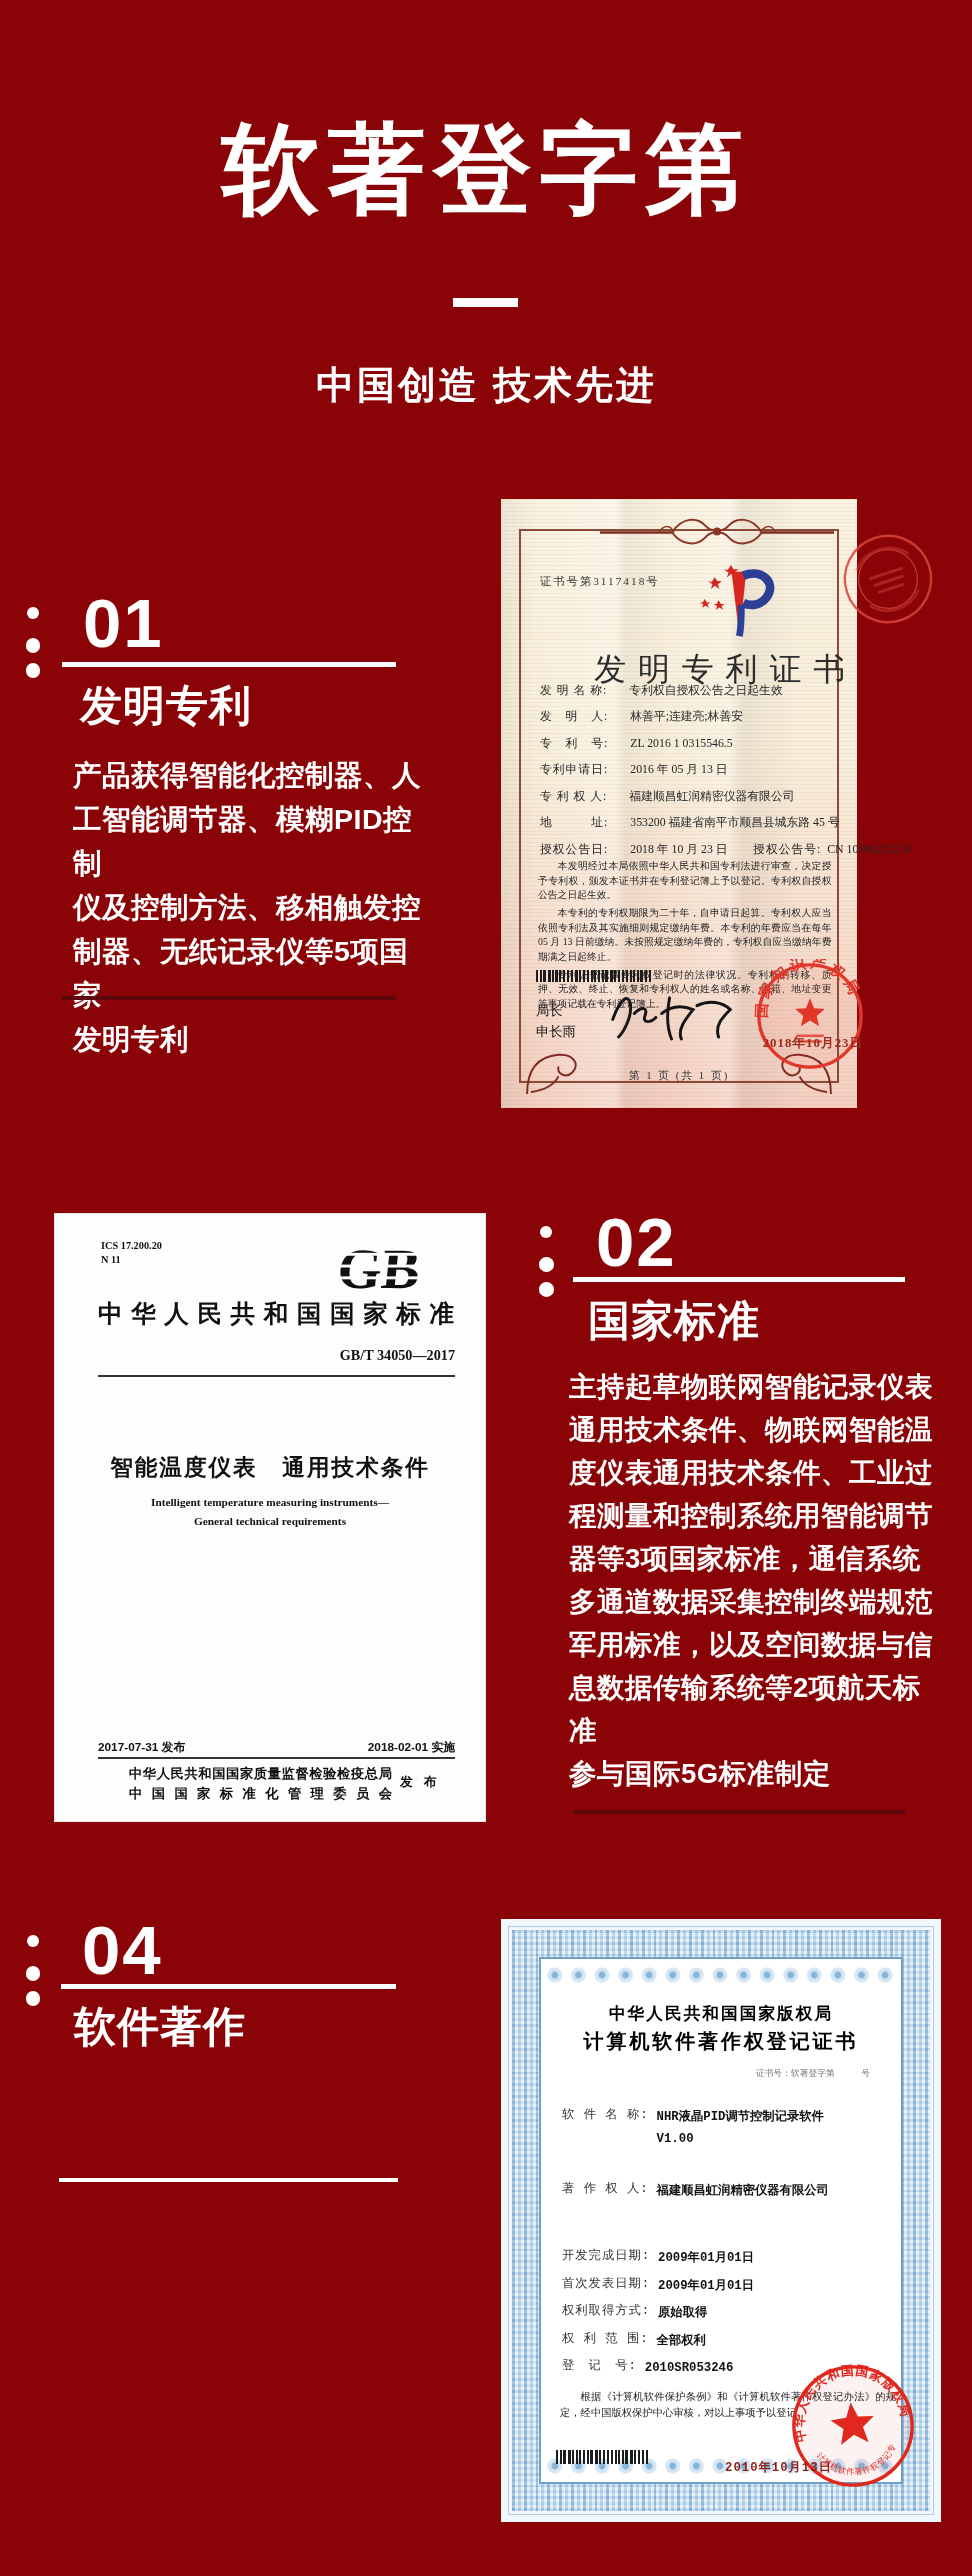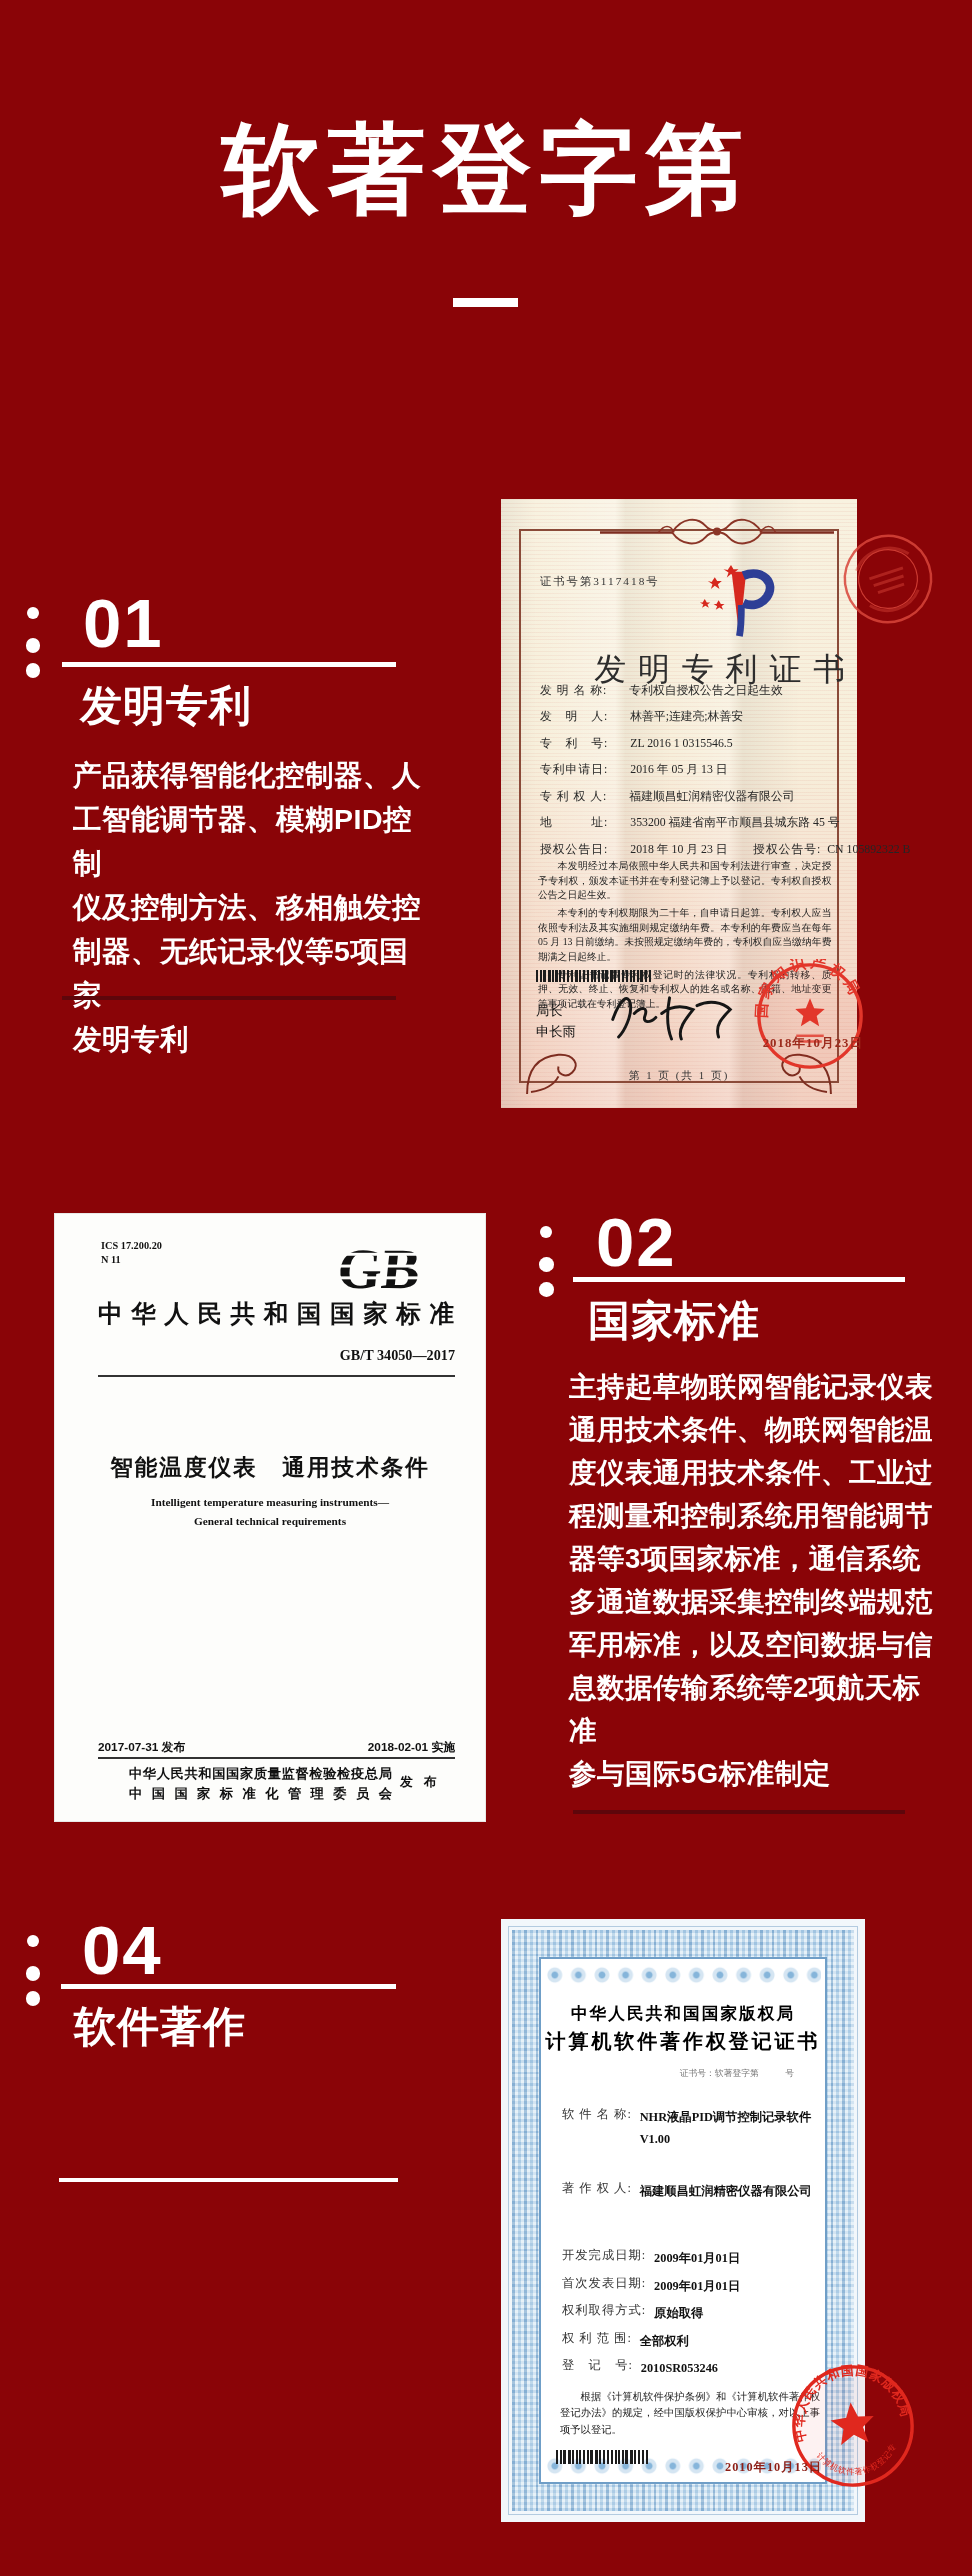--- a/index.html
+++ b/index.html
@@ -83,22 +83,22 @@
          letter-spacing:2px;font-family:"Liberation Sans",sans-serif;}
   .gb-en{position:absolute;left:0;right:0;text-align:center;font-size:11.3px;font-weight:700;}
   .gb-en1{top:283px}.gb-en2{top:302px}
   .gb-dates{position:absolute;left:44px;right:31px;top:527px;display:flex;justify-content:space-between;
             font-size:11.8px;font-weight:700;font-family:"Liberation Sans",sans-serif;}
   .gb-dline{position:absolute;left:44px;right:31px;top:544px;height:1.5px;background:#333;}
   .gb-issuer{position:absolute;left:75px;top:551px;width:263px;font-size:13.3px;font-weight:700;line-height:1.5;}
   .gb-issuer div{text-align:justify;text-align-last:justify;}
   .gb-pub{position:absolute;left:346px;top:561px;font-size:12.8px;font-weight:700;letter-spacing:3.9px;}
   
-  .cert3{position:absolute;left:501px;top:1919px;width:364px;height:603px;background:#f2f7fb;
-         font-family:Liberation Serif, serif;color:#222;}
+  .cert3{position:absolute;left:501px;top:1919px;width:440px;height:603px;background:#f2f7fb;
+         font-family:Liberation Mono, monospace;color:#222;}
   .c3-outer{position:absolute;left:6.9px;right:6.9px;top:6.9px;bottom:6.9px;border:1px solid #b3cbe0;}
   .c3-band{position:absolute;left:10.8px;right:10.8px;top:10.8px;bottom:10.8px;
      background:
        repeating-linear-gradient(90deg, rgba(111,158,199,.55) 0 2.9px, rgba(231,241,248,.55) 2.9px 5.9px,
            rgba(160,196,224,.55) 5.9px 8.8px, rgba(231,241,248,.55) 8.8px 11.8px),
        repeating-linear-gradient(0deg, #9fc3e2 0 2.9px, #e7f1f8 2.9px 5.9px, #bad5ea 5.9px 8.8px, #e7f1f8 8.8px 11.8px);}
   .c3-inner{position:absolute;left:38px;right:38px;top:38px;bottom:38px;background:#fff;border:2px solid #6f9ec7;}
   .c3-orn{position:absolute;left:44px;right:44px;height:23.6px;
      background:radial-gradient(circle at 9.8px 11.8px,#86b5da 2.9px, rgba(134,181,218,.35) 3.9px 6.9px, transparent 7.9px);
      background-size:23.6px 23.6px;}
@@ -116,20 +116,21 @@
   .c3-seal{position:absolute;left:287px;top:442px;transform:rotate(-6deg);}
   .c3-date{position:absolute;left:224px;top:540px;font-size:12.3px;font-weight:700;color:#8d1f16;letter-spacing:1px;}
 </style>
 </head>
 <body>
 
 <div class="page">
 
   <div class="hdr-title">软著登字第</div>
   <div class="hdr-dash"></div>
+  <div class="hdr-sub">中国创造  技术先进</div>
 
   <div class="dots s1-dots">
     <span class="dot-sm"></span>
     <span class="dot"></span>
     <span class="dot"></span>
   </div>
   <div class="num s1-num">01</div>
   <div class="rule s1-rule"></div>
   <div class="sec-h s1-h">发明专利</div>
   <div class="sec-body s1-body">产品获得智能化控制器、人

